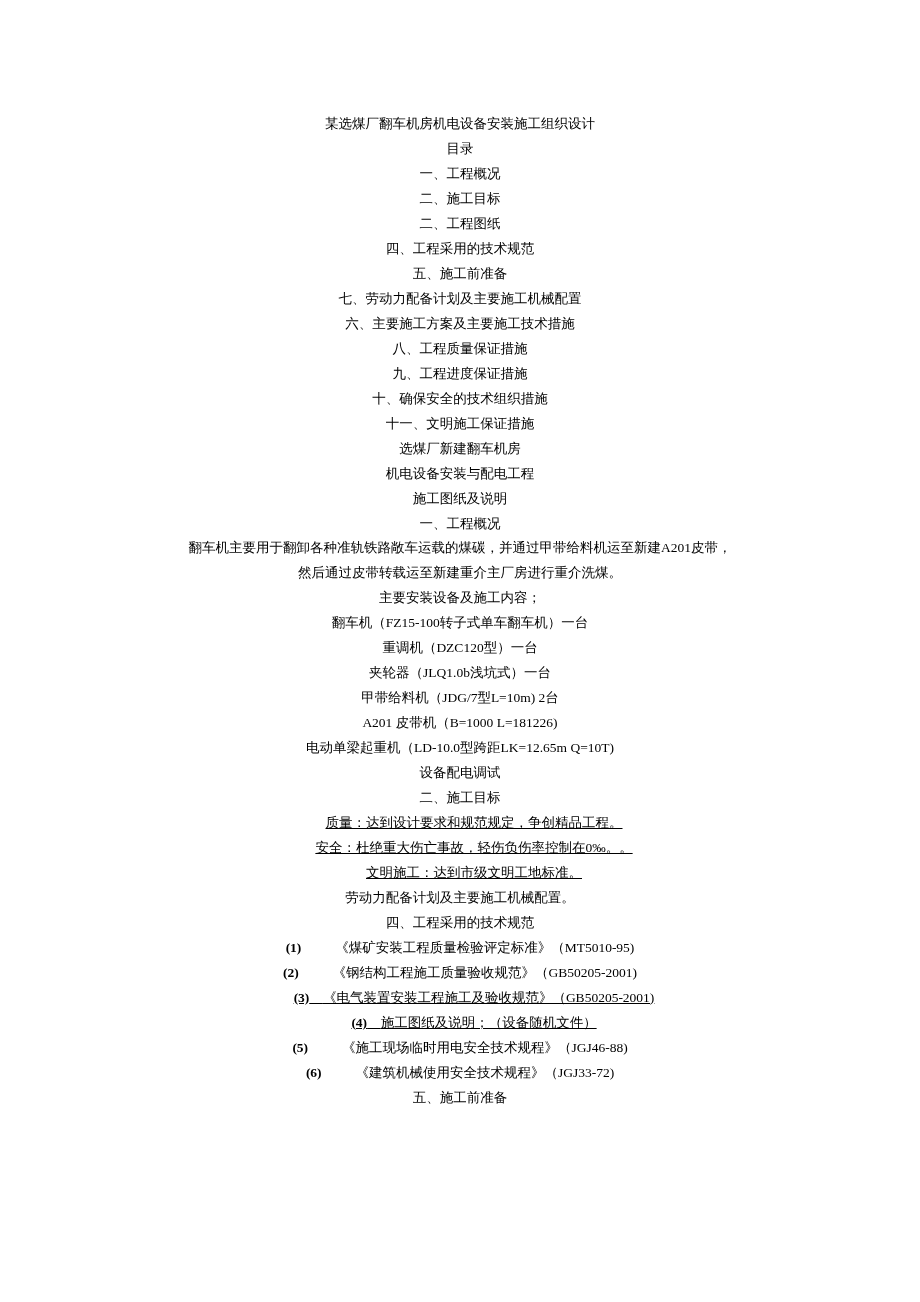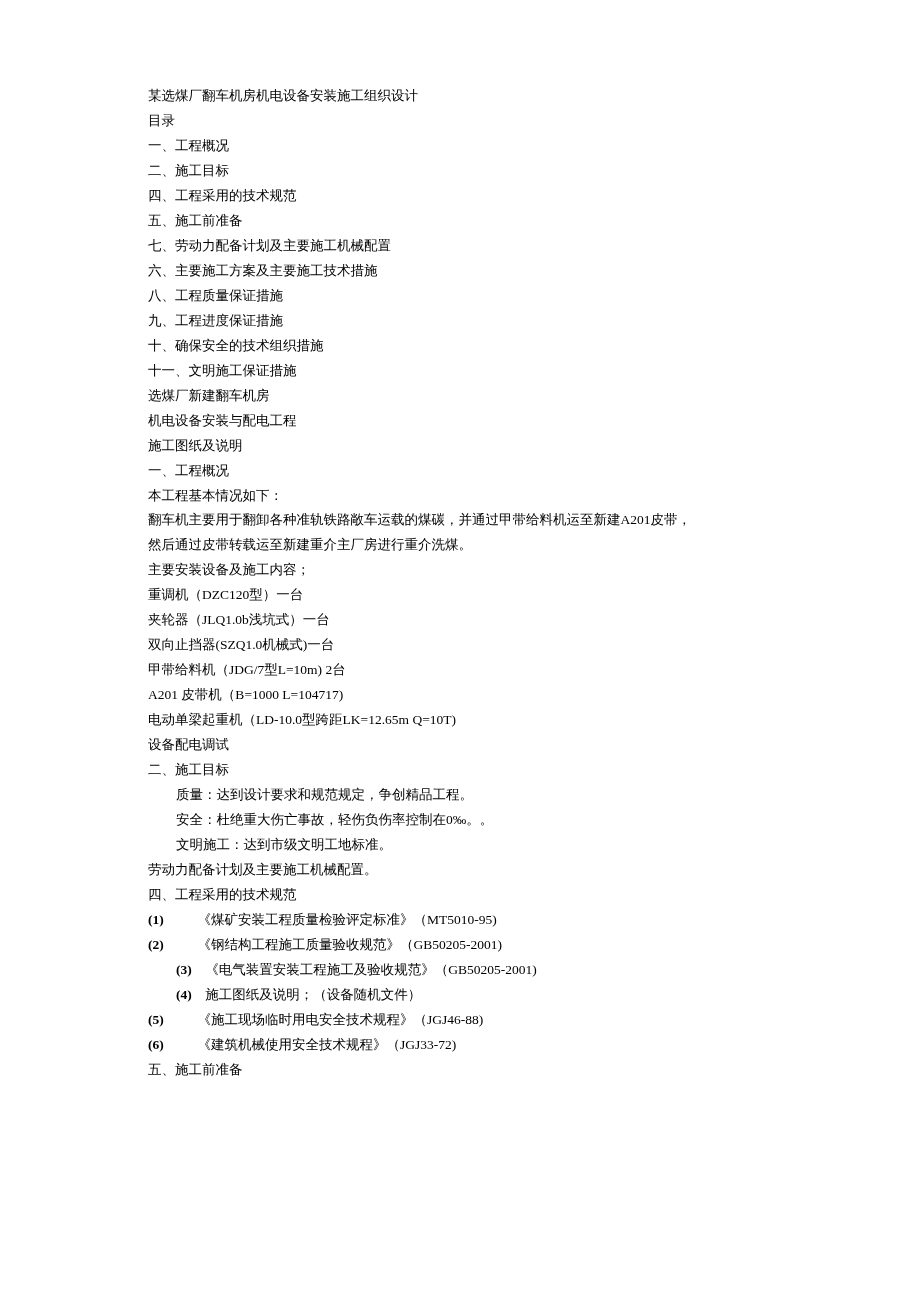--- a/index.html
+++ b/index.html
@@ -6,60 +6,61 @@
     margin: 0;
     padding: 0;
     background: #fff;
     font-family: "SimSun", "宋体", serif;
     font-size: 13.5px;
     color: #000;
     line-height: 1.85;
     width: 920px;
   }
   .page {
-    padding: 84px 148px 80px 148px;
+    padding: 112px 148px 80px 148px;
+    text-align: center;
   }
   .line {
     margin: 0;
     white-space: pre-wrap;
   }
   .bold-num { font-weight: bold; }
-  .indent1 { padding-left: 28px; }
+  .indent1 { padding-left: 28px; text-decoration: underline; }
   .spec-row { white-space: pre; }
 </style>
 </head>
 <body>
 
 <div class="page">
   <div id="main-block">
       <p class="line">某选煤厂翻车机房机电设备安装施工组织设计</p>
       <p class="line">目录</p>
       <p class="line">一、工程概况</p>
       <p class="line">二、施工目标</p>
+      <p class="line">二、工程图纸</p>
       <p class="line">四、工程采用的技术规范</p>
       <p class="line">五、施工前准备</p>
       <p class="line">七、劳动力配备计划及主要施工机械配置</p>
       <p class="line">六、主要施工方案及主要施工技术措施</p>
       <p class="line">八、工程质量保证措施</p>
       <p class="line">九、工程进度保证措施</p>
       <p class="line">十、确保安全的技术组织措施</p>
       <p class="line">十一、文明施工保证措施</p>
       <p class="line">选煤厂新建翻车机房</p>
       <p class="line">机电设备安装与配电工程</p>
       <p class="line">施工图纸及说明</p>
       <p class="line">一、工程概况</p>
-      <p class="line">本工程基本情况如下：</p>
       <p class="line">翻车机主要用于翻卸各种准轨铁路敞车运载的煤碳，并通过甲带给料机运至新建A201皮带，</p>
       <p class="line">然后通过皮带转载运至新建重介主厂房进行重介洗煤。</p>
       <p class="line">主要安装设备及施工内容；</p>
+      <p class="line">翻车机（FZ15-100转子式单车翻车机）一台</p>
       <p class="line">重调机（DZC120型）一台</p>
       <p class="line">夹轮器（JLQ1.0b浅坑式）一台</p>
-      <p class="line">双向止挡器(SZQ1.0机械式)一台</p>
       <p class="line">甲带给料机（JDG/7型L=10m) 2台</p>
-      <p class="line">A201 皮带机（B=1000 L=104717)</p>
+      <p class="line">A201 皮带机（B=1000 L=181226)</p>
       <p class="line">电动单梁起重机（LD-10.0型跨距LK=12.65m Q=10T)</p>
       <p class="line">设备配电调试</p>
       <p class="line">二、施工目标</p>
       <p class="line indent1">质量：达到设计要求和规范规定，争创精品工程。</p>
       <p class="line indent1">安全：杜绝重大伤亡事故，轻伤负伤率控制在0‰。。</p>
       <p class="line indent1">文明施工：达到市级文明工地标准。</p>
       <p class="line">劳动力配备计划及主要施工机械配置。</p>
       <p class="line">四、工程采用的技术规范</p>
     </div>
   <div id="spec-block">

